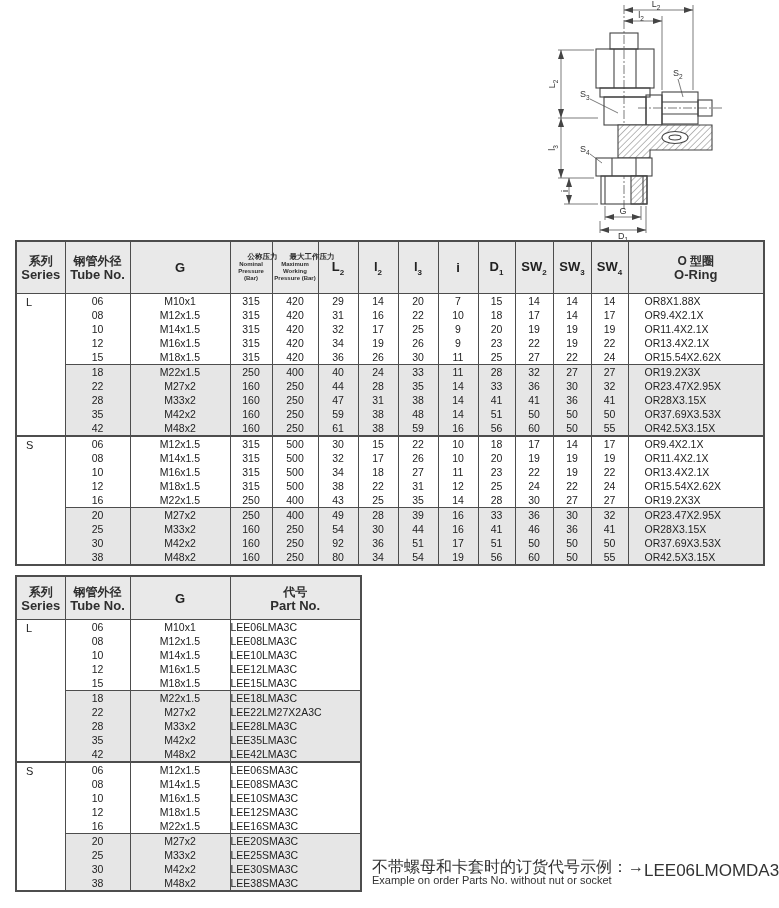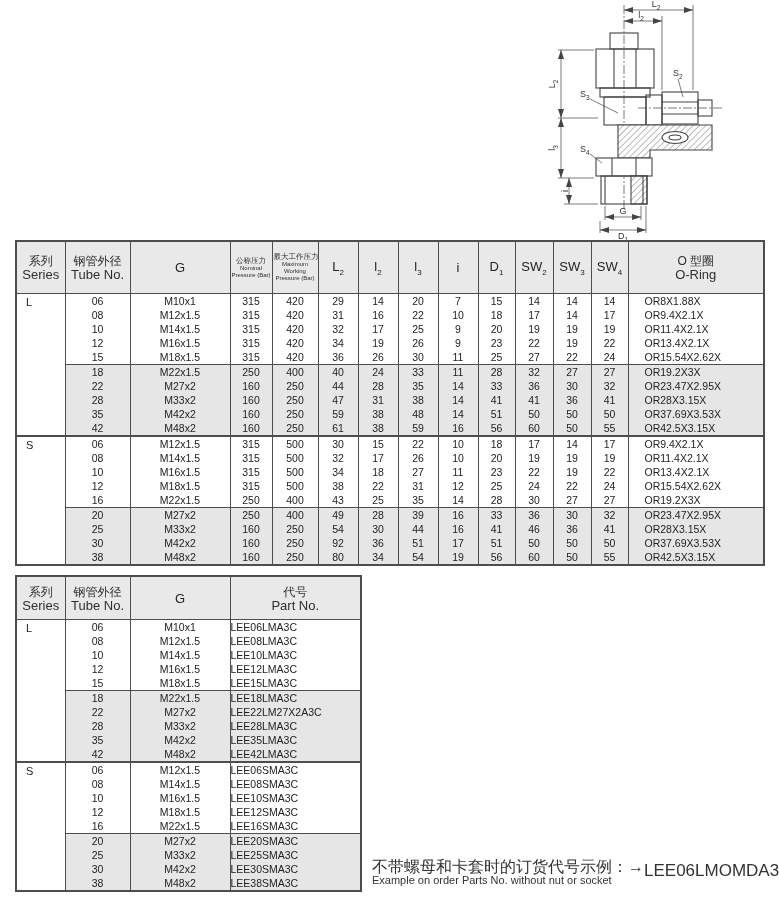--- a/index.html
+++ b/index.html
@@ -13,27 +13,27 @@
 
   svg.diagram { position:absolute; left:538px; top:0; }
 
   table { border-collapse:collapse; table-layout:fixed; position:absolute; background:#fff;
           border:2px solid var(--border,#4d4d4d); }
   #dim-table  { left:15px; top:240px; width:749px; }
   #part-table { left:15px; top:575px; width:346px; }
 
   th, td { border-left:1px solid var(--border,#4d4d4d); border-right:1px solid var(--border,#4d4d4d); }
   thead tr { background:var(--header-bg,#e9e9e9); }
-  thead th { border-bottom:1.5px solid var(--border,#4d4d4d); font-weight:normal; vertical-align:middle; text-align:center; padding:0 1px; }
+  thead th { border-bottom:1.5px solid var(--border,#4d4d4d); font-weight:bold; vertical-align:middle; text-align:center; padding:0 1px; }
   #dim-table thead tr { height:52px; }
   #part-table thead tr { height:43px; }
 
   .hcn { font-size:12px; line-height:15px; color:#2e2e2e; }
   .hen { font-size:13px; line-height:11px; color:#2e2e2e; }
-  th.smallh .hcn { font-size:7.5px; line-height:9px; white-space:nowrap; }
+  th.smallh .hcn { font-size:7.5px; line-height:9px; white-space:nowrap;margin-left:16px; }
   th.smallh .hen { font-size:6px; line-height:7px; }
   .hsym { font-size:13px; }
   th sub { font-size:8px; }
 
   td { height:14px; line-height:14px; font-size:10.5px; text-align:center; padding:0; color:#222;
        border-top:none; border-bottom:none; white-space:nowrap; overflow:hidden; }
   tr.shaded td { background:var(--shaded,#e6e6e6); }
   tr.grp-sep td { border-top:1.5px solid var(--border,#4d4d4d); }
   tr.series-sep td { border-top:2px solid var(--border,#4d4d4d); }
   td.series-cell { text-align:left; vertical-align:top; padding:1px 0 0 9px; font-size:11px; background:#fff; }

